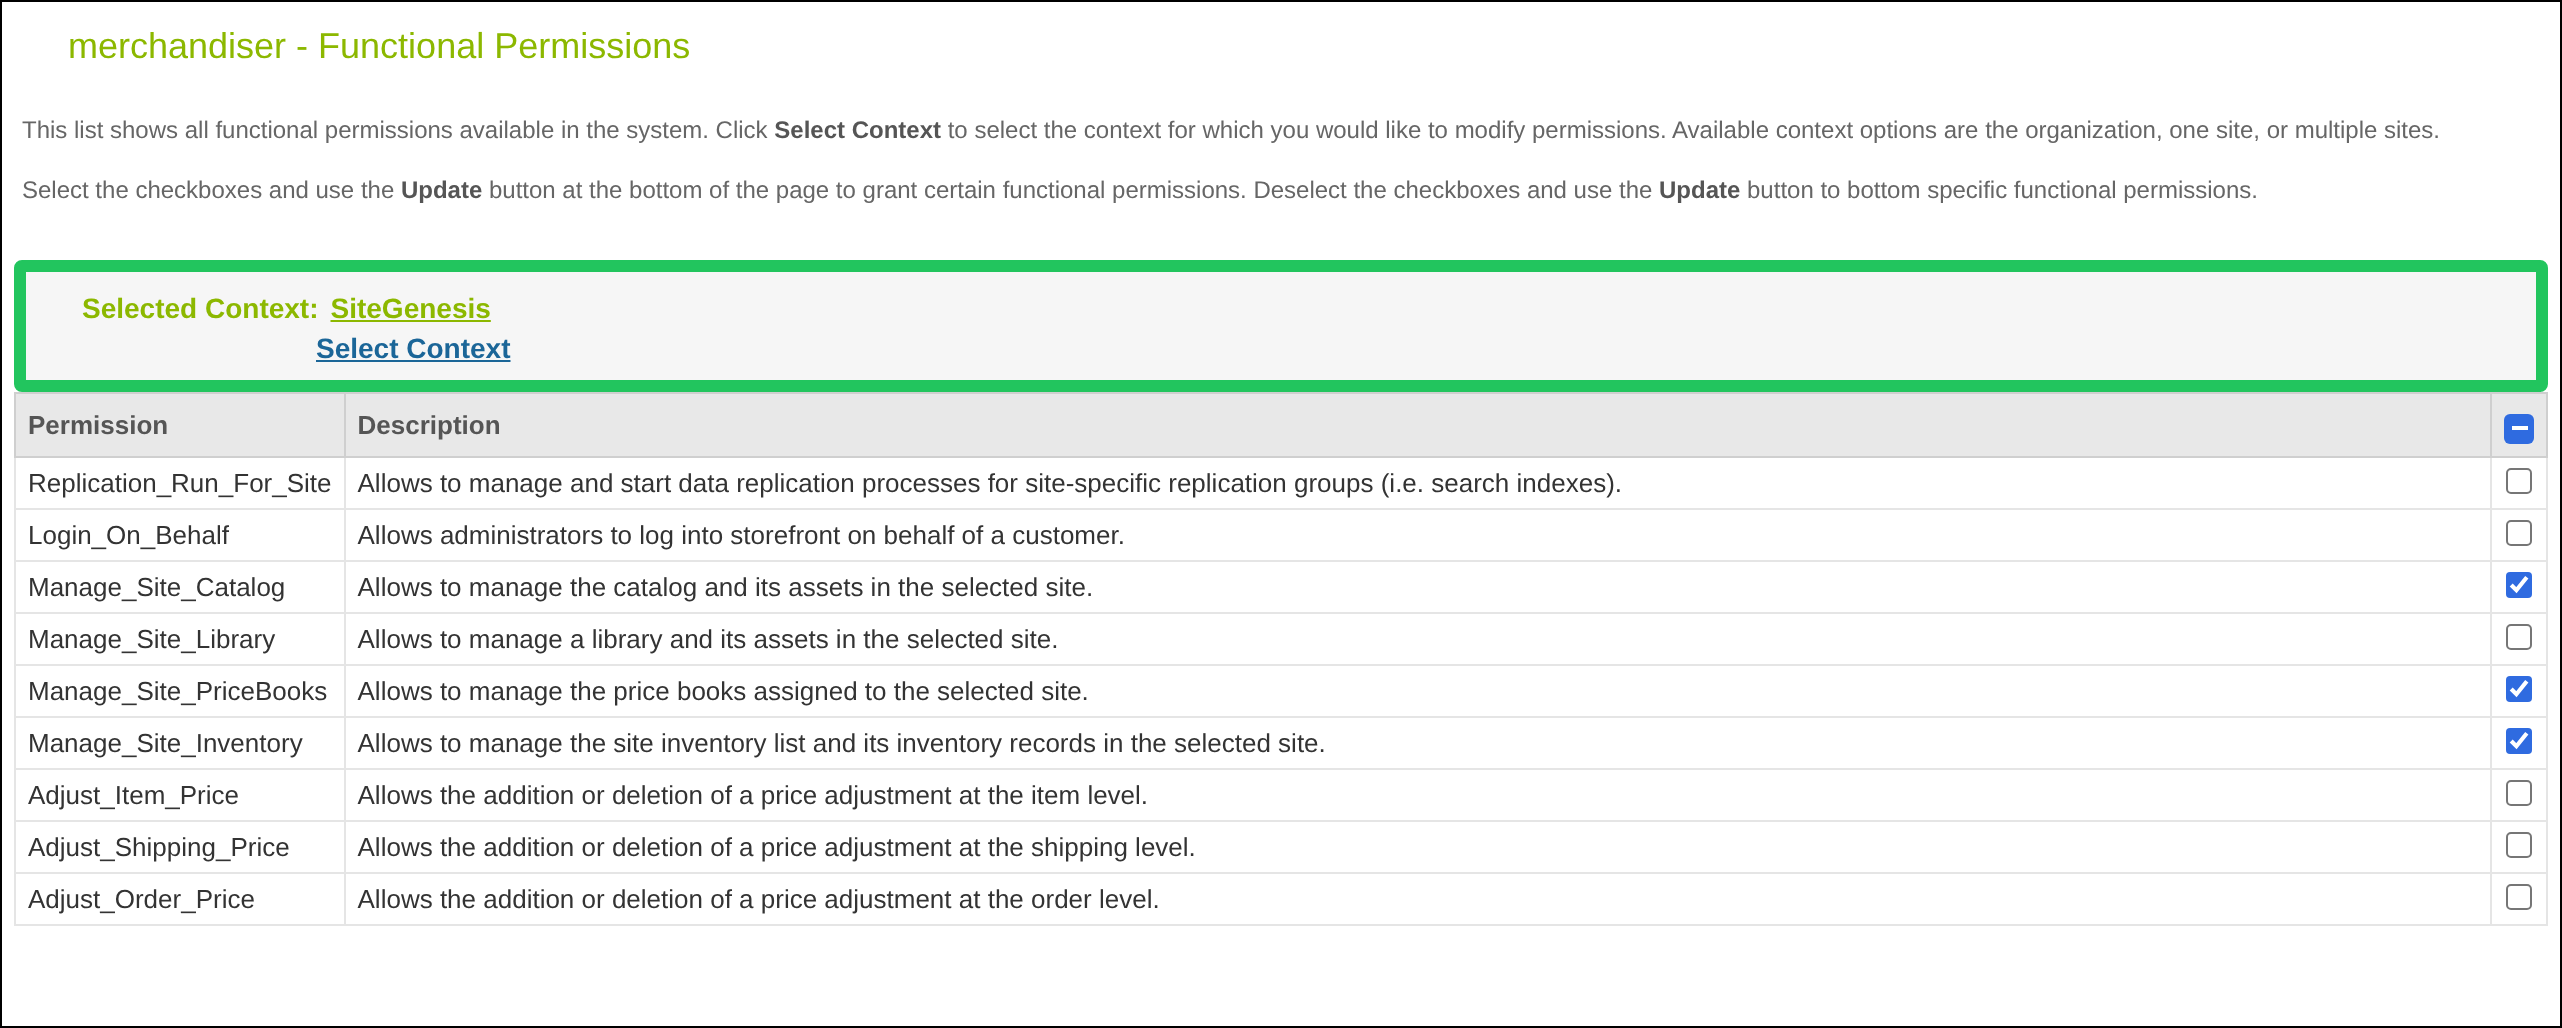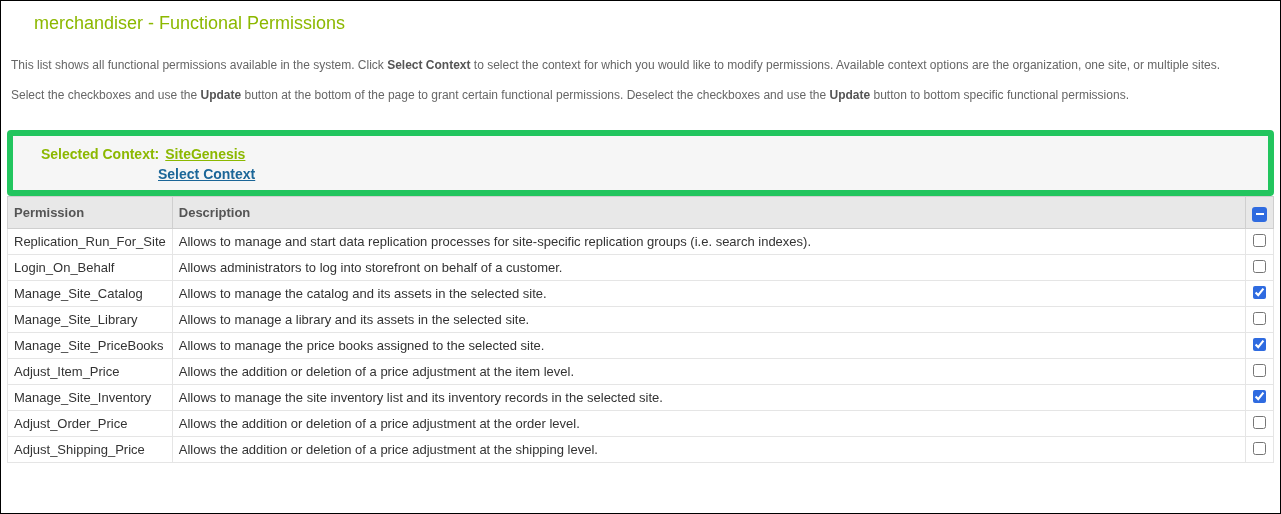--- a/index.html
+++ b/index.html
@@ -187,33 +187,33 @@
         <td>Manage_Site_Library</td>
         <td>Allows to manage a library and its assets in the selected site.</td>
         <td class="check-cell"><input type="checkbox" style=""></td>
       </tr>
       <tr>
         <td>Manage_Site_PriceBooks</td>
         <td>Allows to manage the price books assigned to the selected site.</td>
         <td class="check-cell"><input type="checkbox" checked="" style=""></td>
       </tr>
       <tr>
-        <td>Adjust_Item_Price</td>
-        <td>Allows the addition or deletion of a price adjustment at the item level.</td>
-        <td class="check-cell"><input type="checkbox" style=""></td>
-      </tr>
-      <tr>
         <td>Manage_Site_Inventory</td>
         <td>Allows to manage the site inventory list and its inventory records in the selected site.</td>
         <td class="check-cell"><input type="checkbox" checked="" style=""></td>
       </tr>
       <tr>
+        <td>Adjust_Item_Price</td>
+        <td>Allows the addition or deletion of a price adjustment at the item level.</td>
+        <td class="check-cell"><input type="checkbox" style=""></td>
+      </tr>
+      <tr>
+        <td>Adjust_Shipping_Price</td>
+        <td>Allows the addition or deletion of a price adjustment at the shipping level.</td>
+        <td class="check-cell"><input type="checkbox" style=""></td>
+      </tr>
+      <tr>
         <td>Adjust_Order_Price</td>
         <td>Allows the addition or deletion of a price adjustment at the order level.</td>
         <td class="check-cell"><input type="checkbox" style=""></td>
       </tr>
-      <tr>
-        <td>Adjust_Shipping_Price</td>
-        <td>Allows the addition or deletion of a price adjustment at the shipping level.</td>
-        <td class="check-cell"><input type="checkbox" style=""></td>
-      </tr>
     </tbody>
 </table>
 
 </body></html>

